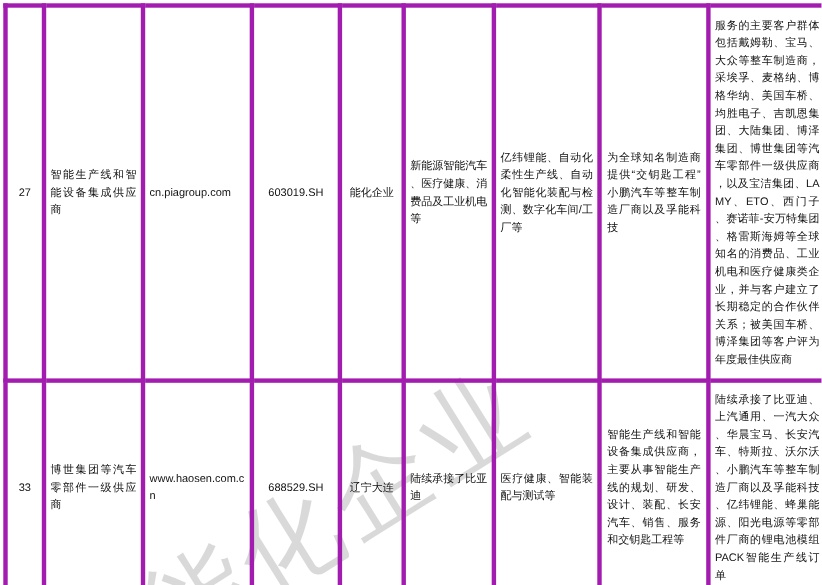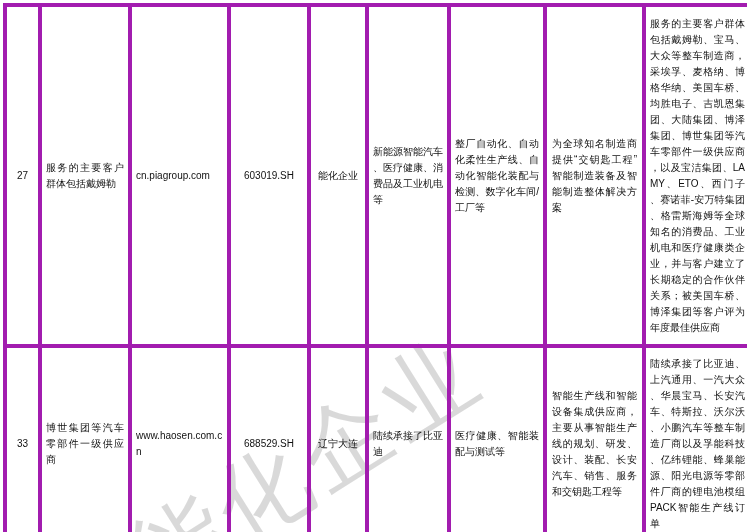--- a/index.html
+++ b/index.html
@@ -71,27 +71,27 @@
       <col style="width:80px">
       <col style="width:58px">
       <col style="width:82px">
       <col style="width:96px">
       <col style="width:99px">
       <col style="width:105px">
     </colgroup>
     <tbody>
       <tr class="row-27">
         <td class="center">27</td>
-        <td class="just">服务的主要客户群体包括戴姆勒</td>
+        <td class="just">智能生产线和智能设备集成供应商</td>
         <td>cn.piagroup.com</td>
         <td class="center">603019.SH</td>
         <td class="center">能化企业</td>
         <td class="just">新能源智能汽车、医疗健康、消费品及工业机电等</td>
-        <td class="just">整厂自动化、自动化柔性生产线、自动化智能化装配与检测、数字化车间/工厂等</td>
-        <td class="just desc">为全球知名制造商提供“交钥匙工程”智能制造装备及智能制造整体解决方案</td>
+        <td class="just">亿纬锂能、自动化柔性生产线、自动化智能化装配与检测、数字化车间/工厂等</td>
+        <td class="just desc">为全球知名制造商提供“交钥匙工程”小鹏汽车等整车制造厂商以及孚能科技</td>
         <td class="just">服务的主要客户群体包括戴姆勒、宝马、大众等整车制造商，采埃孚、麦格纳、博格华纳、美国车桥、均胜电子、吉凯恩集团、大陆集团、博泽集团、博世集团等汽车零部件一级供应商，以及宝洁集团、LAMY、ETO、西门子、赛诺菲-安万特集团、格雷斯海姆等全球知名的消费品、工业机电和医疗健康类企业，并与客户建立了长期稳定的合作伙伴关系；被美国车桥、博泽集团等客户评为年度最佳供应商</td>
       </tr>
       <tr class="row-28">
         <td class="center">33</td>
         <td class="just">博世集团等汽车零部件一级供应商</td>
         <td>www.haosen.com.cn</td>
         <td class="center">688529.SH</td>
         <td class="center">辽宁大连</td>
         <td class="just">陆续承接了比亚迪</td>
         <td class="just">医疗健康、智能装配与测试等</td>

